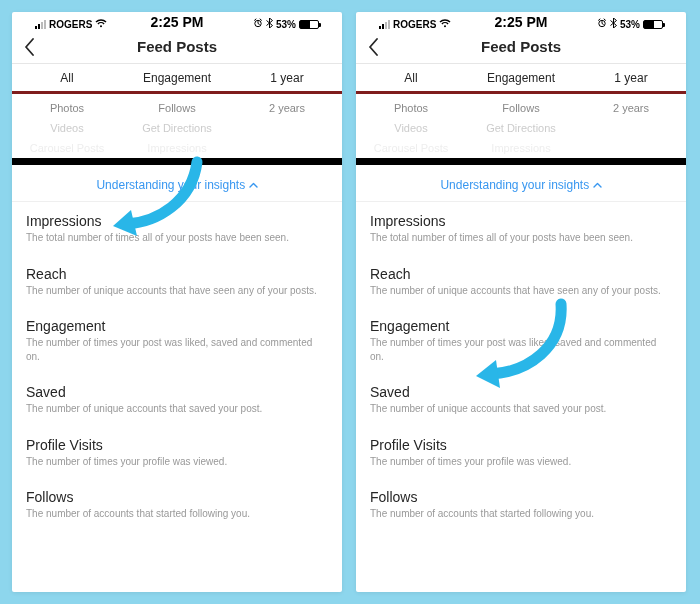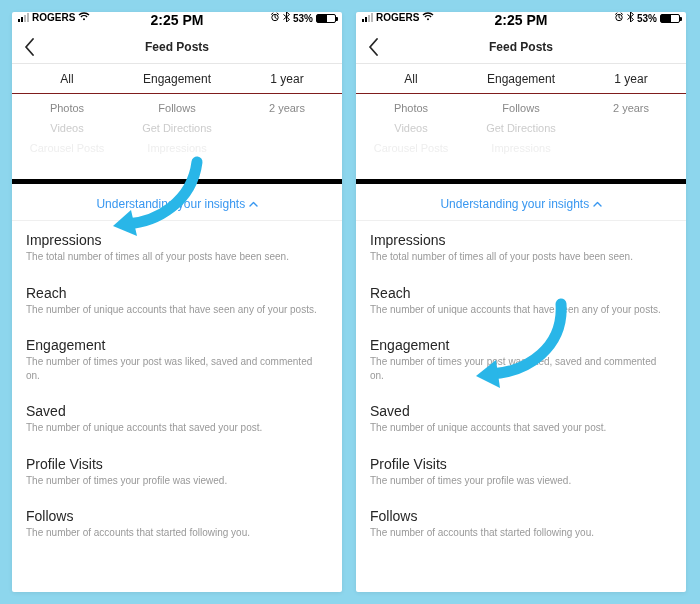--- a/index.html
+++ b/index.html
@@ -22,23 +22,23 @@
     overflow: hidden;
     display: flex;
     flex-direction: column;
     box-shadow: 0 1px 4px rgba(0,0,0,.08);
   }
 
   
   .statusbar {
     height: 18px;
     display: flex;
-    align-items: flex-start;
+    align-items: flex-end;
     justify-content: space-between;
-    padding: 0 6px;
+    padding: 0 23px;
     font-size: 10px;
     font-weight: 600;
     color: #000;
   }
   .sb-left, .sb-right { display: flex; align-items: center; gap: 3px; }
   .sb-center { position:absolute; left:0; right:0; text-align:center; font-size:14px; font-weight:600;}
   .sig-bars { display:flex; align-items:flex-end; gap:1px; }
   .sig-bars span { width:2px; background:#000; }
   .sig-bars span:nth-child(1){height:3px}
   .sig-bars span:nth-child(2){height:5px}
@@ -56,36 +56,36 @@
   .header {
     height: 34px;
     border-bottom: 1px solid #e6e6e6;
     display:flex; align-items:center; position:relative;
   }
   .back {
     width: 34px; height:34px; display:flex; align-items:center; justify-content:center;
   }
   .title {
     position:absolute; left:0; right:0; text-align:center;
-    font-size:12px; font-weight:600; color:#262626;
+    font-size:15px; font-weight:600; color:#262626;
   }
 
   
   .filters {
-    display:flex; height:30px; border-bottom:1px solid #7f1d1d;
+    display:flex; height:30px; border-bottom:3px solid #7f1d1d;
   }
   .filters div {
     flex:1; text-align:center; font-size:12px; color:#262626;
     display:flex; align-items:center; justify-content:center;
   }
 
   
   .picker {
-    border-bottom:5px solid #000000;
-    padding: 4px 0 21px;
+    border-bottom:7px solid #000000;
+    padding: 4px 0 0;
   }
   .picker-row {
     display:flex;
   }
   .picker-row div {
     flex:1; text-align:center; font-size:11px; padding:4px 0;
   }
   .pick-normal { color:#888; }
   .pick-fade1 { color:#ccc; }
   .pick-fade2 { color:#eee; }

